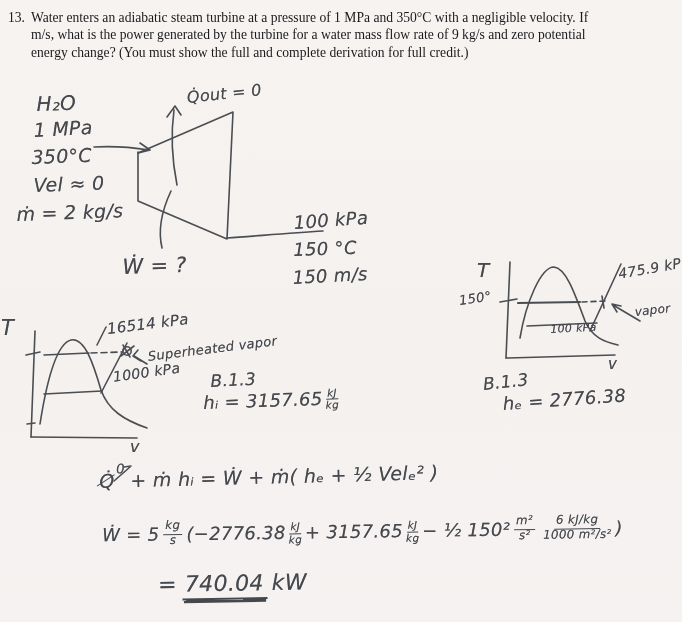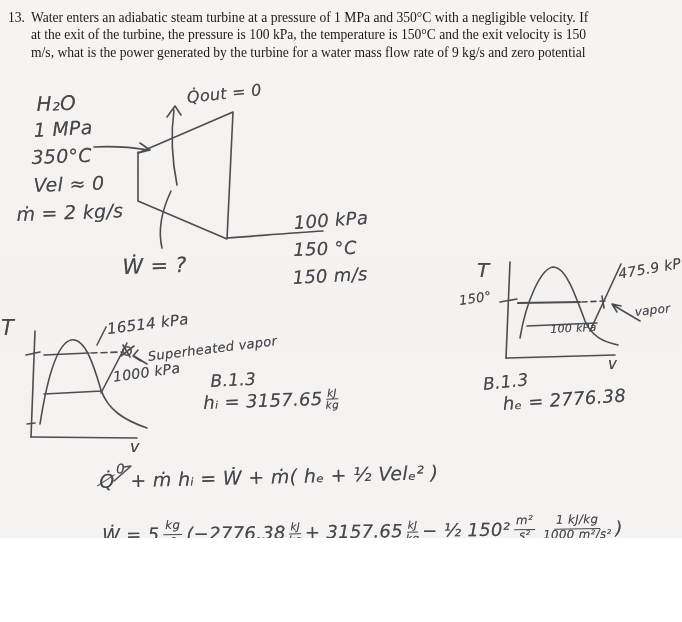--- a/index.html
+++ b/index.html
@@ -1,17 +1,17 @@
 <!DOCTYPE html>
 <html><head>
 <meta charset="utf-8">
 <style>
   html,body{margin:0;padding:0;}
   .page{
-    position:relative;width:682px;height:538px;overflow:hidden;
+    position:relative;width:682px;height:622px;overflow:hidden;
     background:linear-gradient(180deg,#f6f3f1 0%,#f4f1ef 55%,#f5f2f1 100%);
     font-family:"Liberation Sans",sans-serif;
   }
   svg.strokes{position:absolute;left:0;top:0;pointer-events:none;}
   
   .printed{position:absolute;left:0;top:9px;width:682px;color:#1a1a1c;
     font-family:"Liberation Serif",serif;font-size:13.6px;line-height:17.4px;}
   .pnum{position:absolute;left:8px;top:0;}
   .plines{position:absolute;left:31px;top:0;width:650px;}
   .pline{white-space:nowrap;}
@@ -76,22 +76,22 @@
     </g>
     <g>
       <path d="M114,481 L130,467 M124,467 L131,466"></path>
     </g>
   </svg>
 
   <div class="printed">
     <span class="pnum">13.</span>
     <div class="plines">
       <div class="pline">Water enters an adiabatic steam turbine at a pressure of 1 MPa and 350°C with a negligible velocity. If</div>
-      <div class="pline">at the exit of the turbine, the pressure is 100 kPa, the temperature is 150°C and the exit velocity is 150</div>
       <div class="pline">m/s, what is the power generated by the turbine for a water mass flow rate of 9 kg/s and zero potential</div>
+      <div class="pline">energy change? (You must show the full and complete derivation for full credit.)</div>
     </div>
   </div>
 
   <div class="hw" style="left:36px;top:92px;font-size:20px;transform:rotate(-2deg)">H₂O</div>
   <div class="hw" style="left:33px;top:119px;font-size:19px;transform:rotate(-3deg)">1 MPa</div>
   <div class="hw" style="left:31px;top:146px;font-size:19px;transform:rotate(-2deg)">350°C</div>
   <div class="hw" style="left:33px;top:174px;font-size:19px;transform:rotate(-2deg)">Vel ≈ 0</div>
   <div class="hw" style="left:16px;top:203px;font-size:19px;transform:rotate(-2deg)">ṁ = 2 kg/s</div>
 
   <div class="hw" style="left:186px;top:88px;font-size:16px;transform:rotate(-6deg)">Q̇out = 0</div>
@@ -133,21 +133,21 @@
       </span><span>(−2776.38</span><span class="ufrac">
         <span class="n">kJ</span>
         <span class="d">kg</span>
       </span><span>+ 3157.65</span><span class="ufrac">
         <span class="n">kJ</span>
         <span class="d">kg</span>
       </span><span>− ½ 150²</span><span class="mfrac">
         <span class="n">m²</span>
         <span class="d">s²</span>
       </span><span class="mfrac">
-        <span class="n">1 kJ/kg</span>
+        <span class="n">6 kJ/kg</span>
         <span class="d">1000 m²/s²</span>
       </span><span>)</span>
   </div>
 
   <div class="hw" style="left:158px;top:572px;font-size:22px;transform:rotate(-1deg)">
     <span>=</span><span class="dunder">740.04</span><span>kW</span>
   </div>
 
 </div>
 

